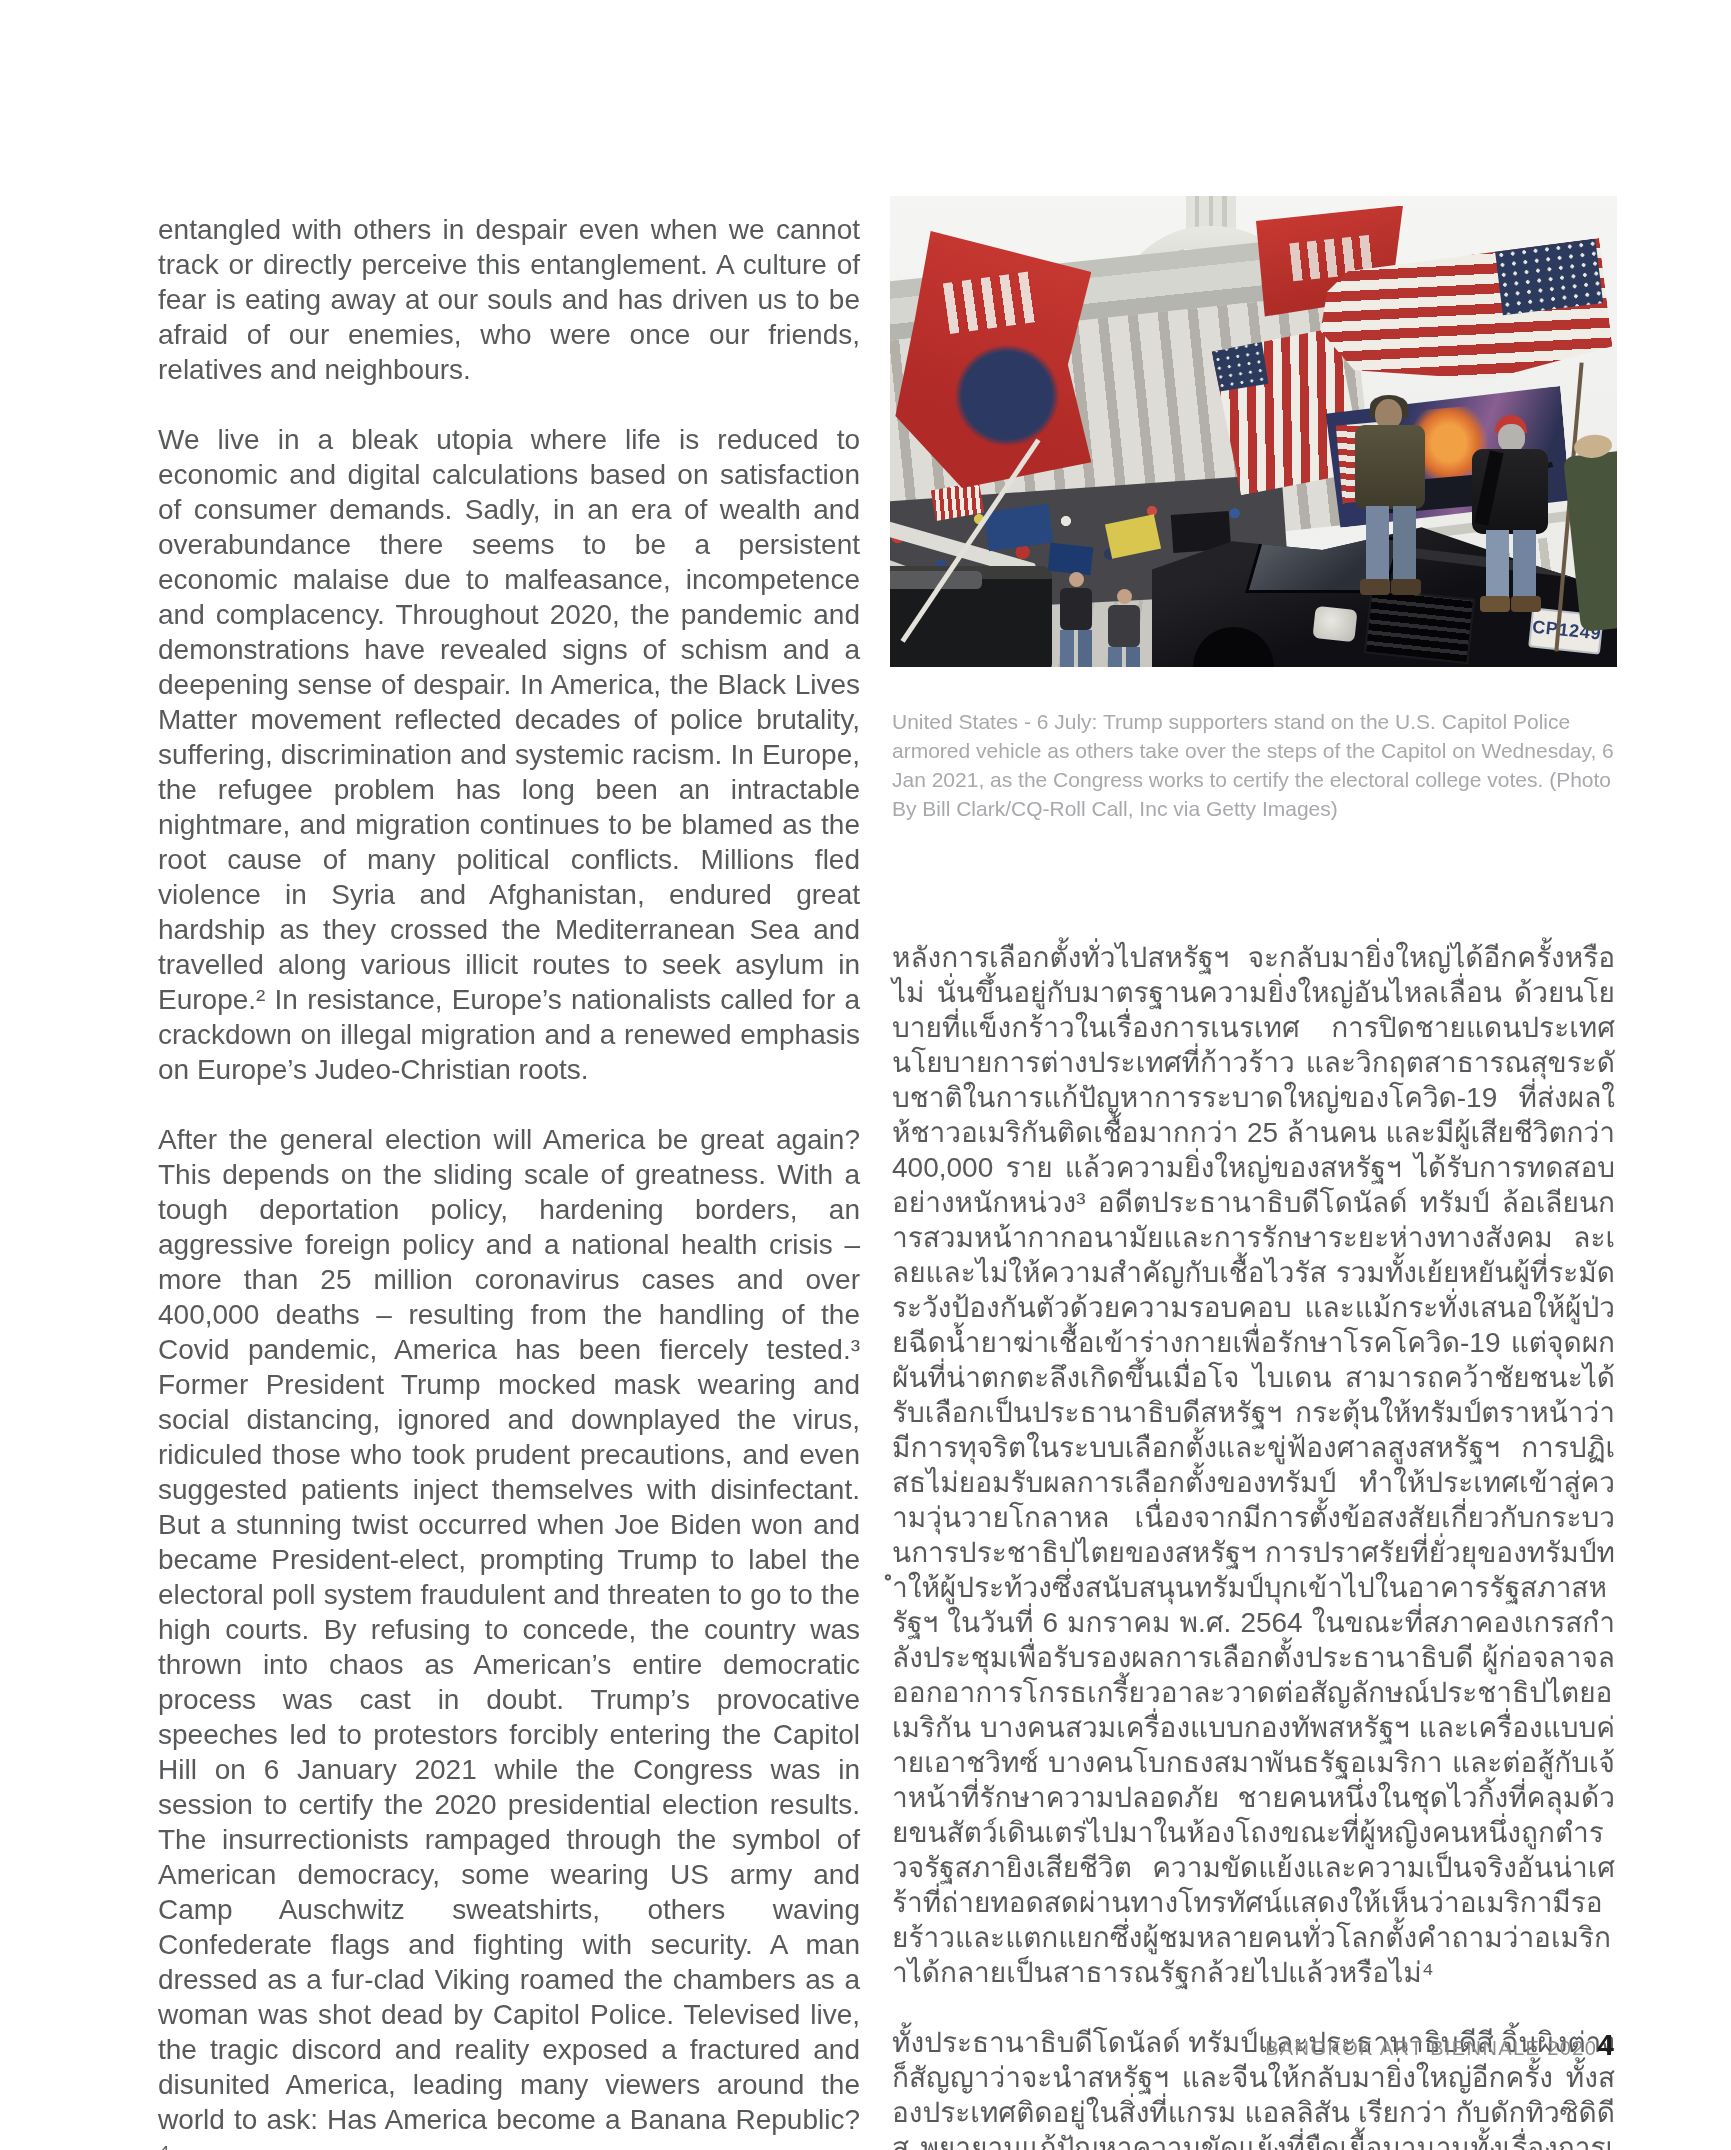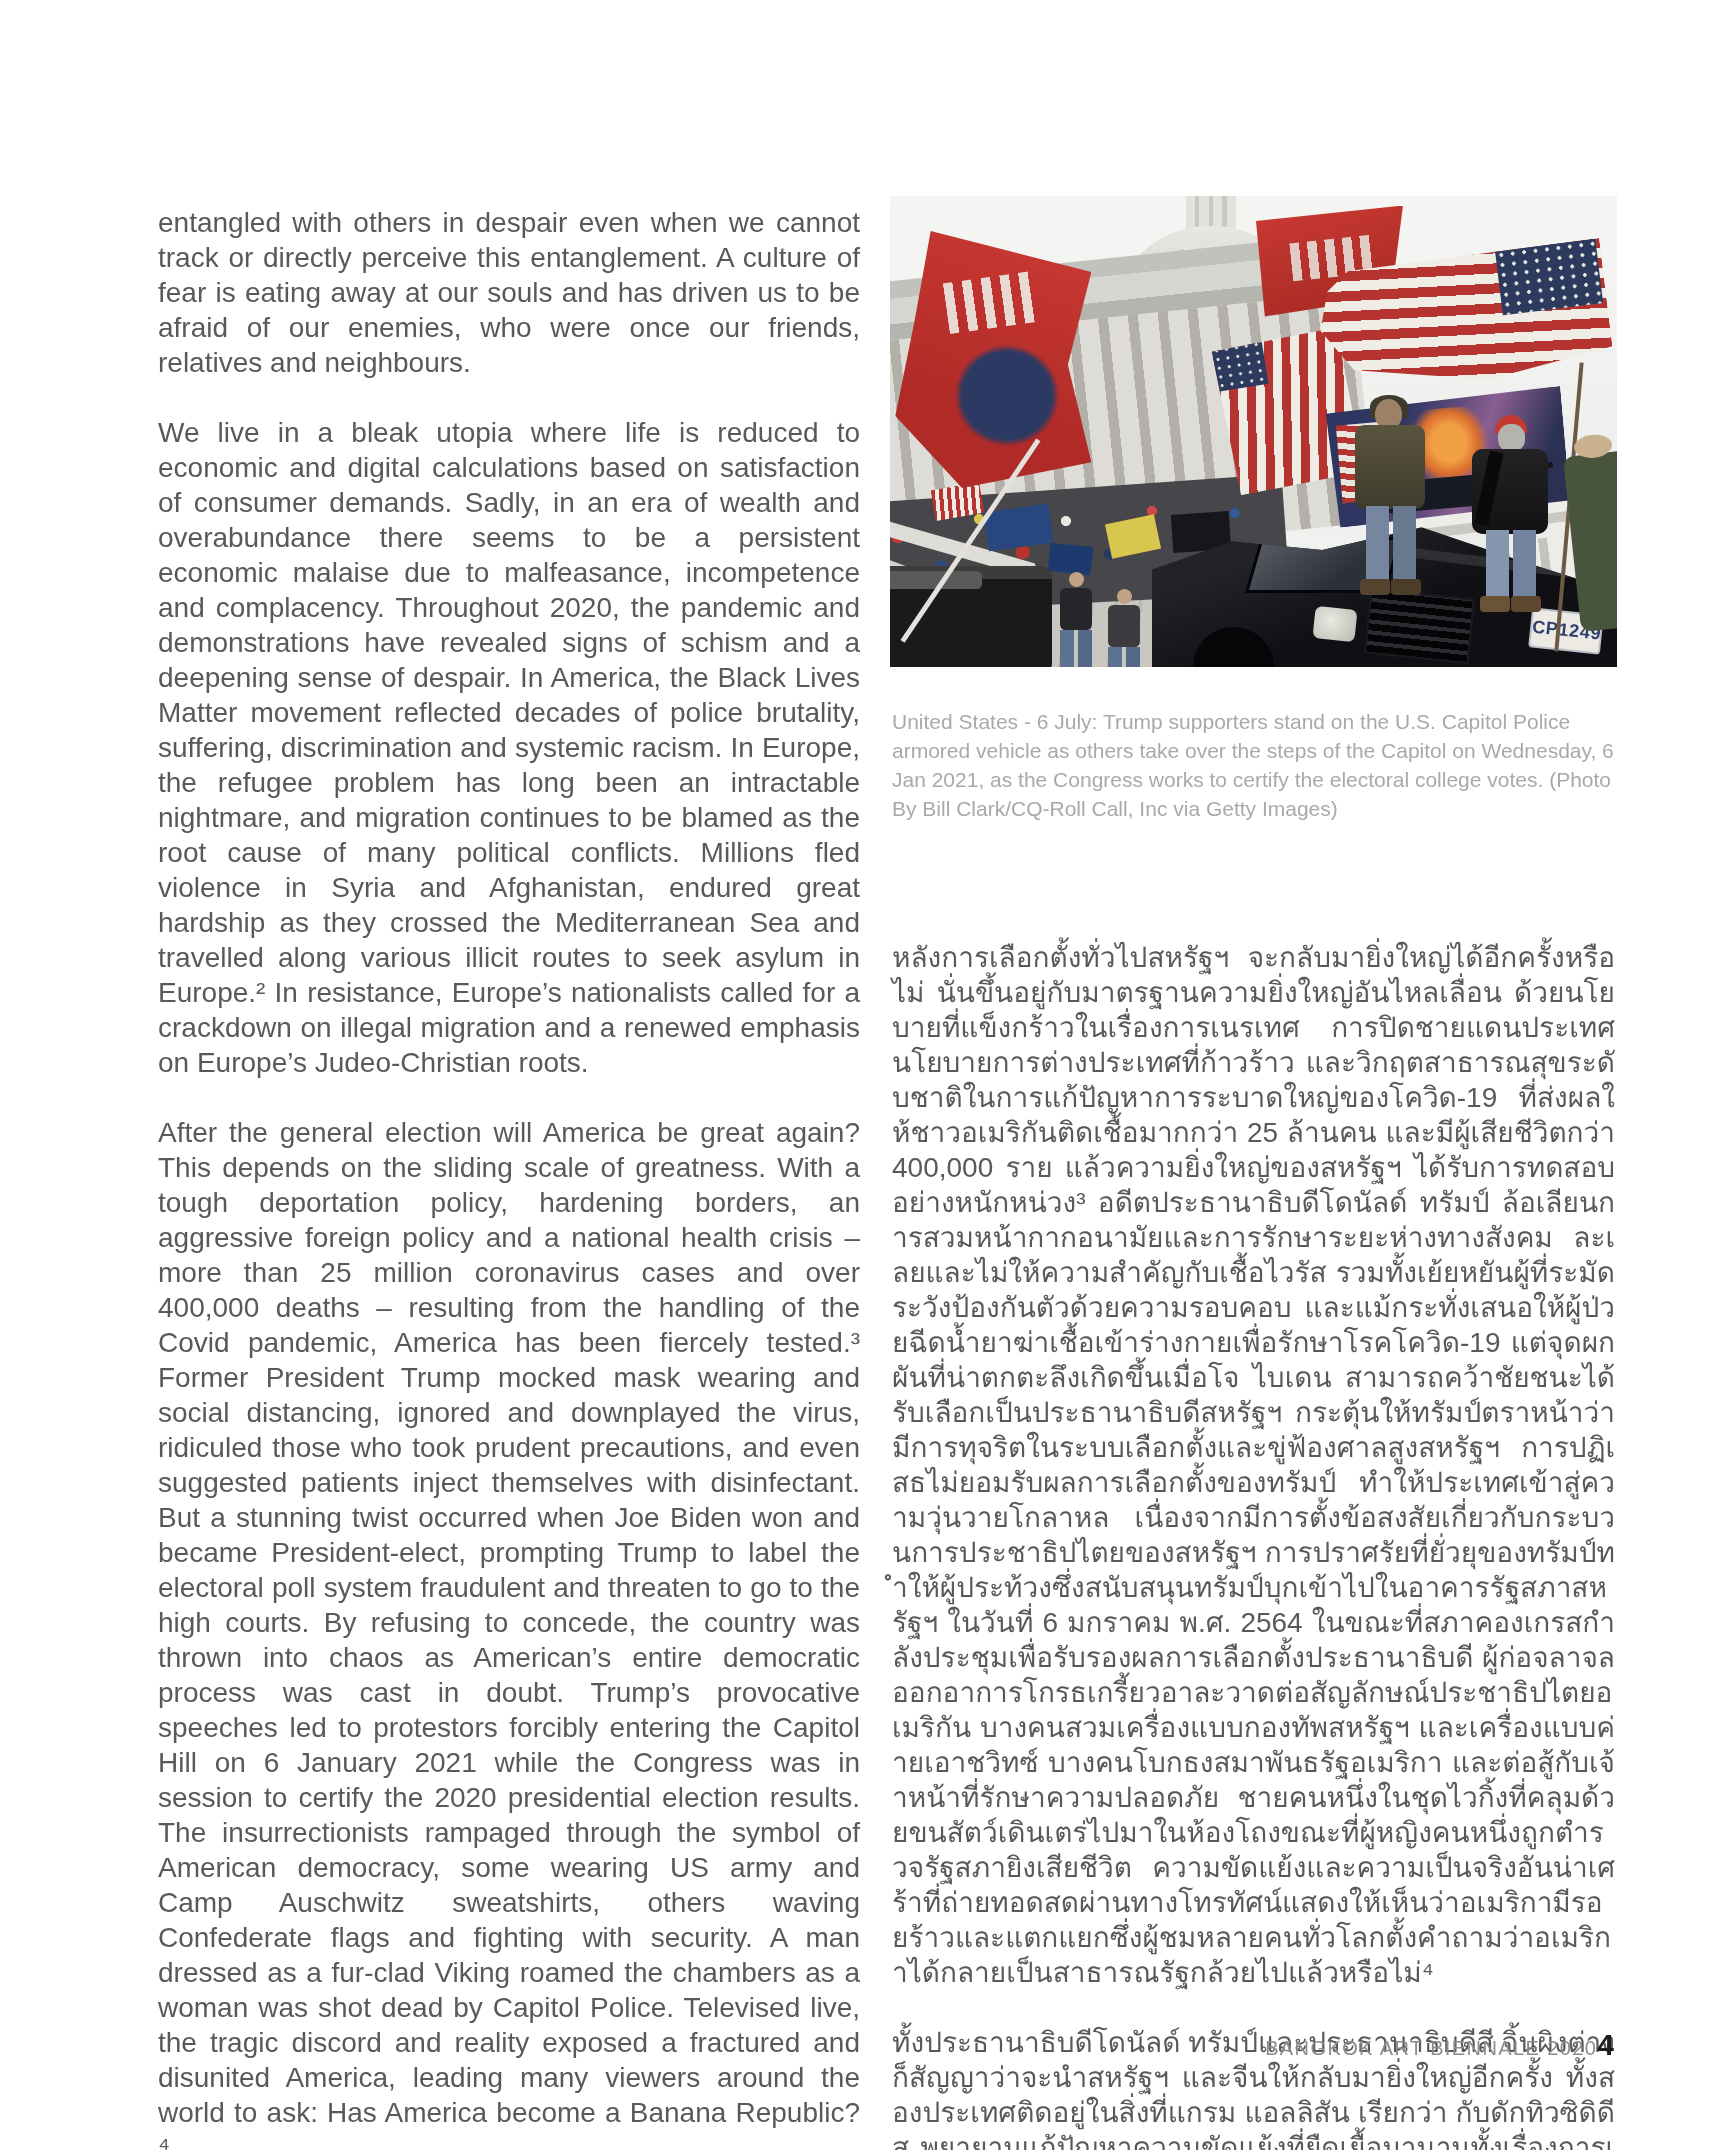--- a/index.html
+++ b/index.html
@@ -6,21 +6,21 @@
   body {
     width:1731px; height:2151px; position:relative; background:#ffffff;
     font-family:"Liberation Sans", sans-serif;
     -webkit-font-smoothing:antialiased;
   }
   
   .col-en {
     position:absolute; left:158px; top:204px; width:702px;
     color:#58595b; font-size:28px; line-height:35px; text-align:justify;
   }
-  .col-en p { margin:1px 0 35px 0; }
+  .col-en p { margin:8px 0 35px 0; }
   .caption {
     position:absolute; left:892px; top:707px; width:724px;
     color:#a7a9ac; font-size:21px; line-height:29px;
   }
   .col-th {
     position:absolute; left:892px; top:940px; width:723px;
     color:#58595b; font-size:28px; line-height:35px; text-align:justify;
     word-break:break-all;
   }
   .col-th p { margin:0 0 35px 0; }

